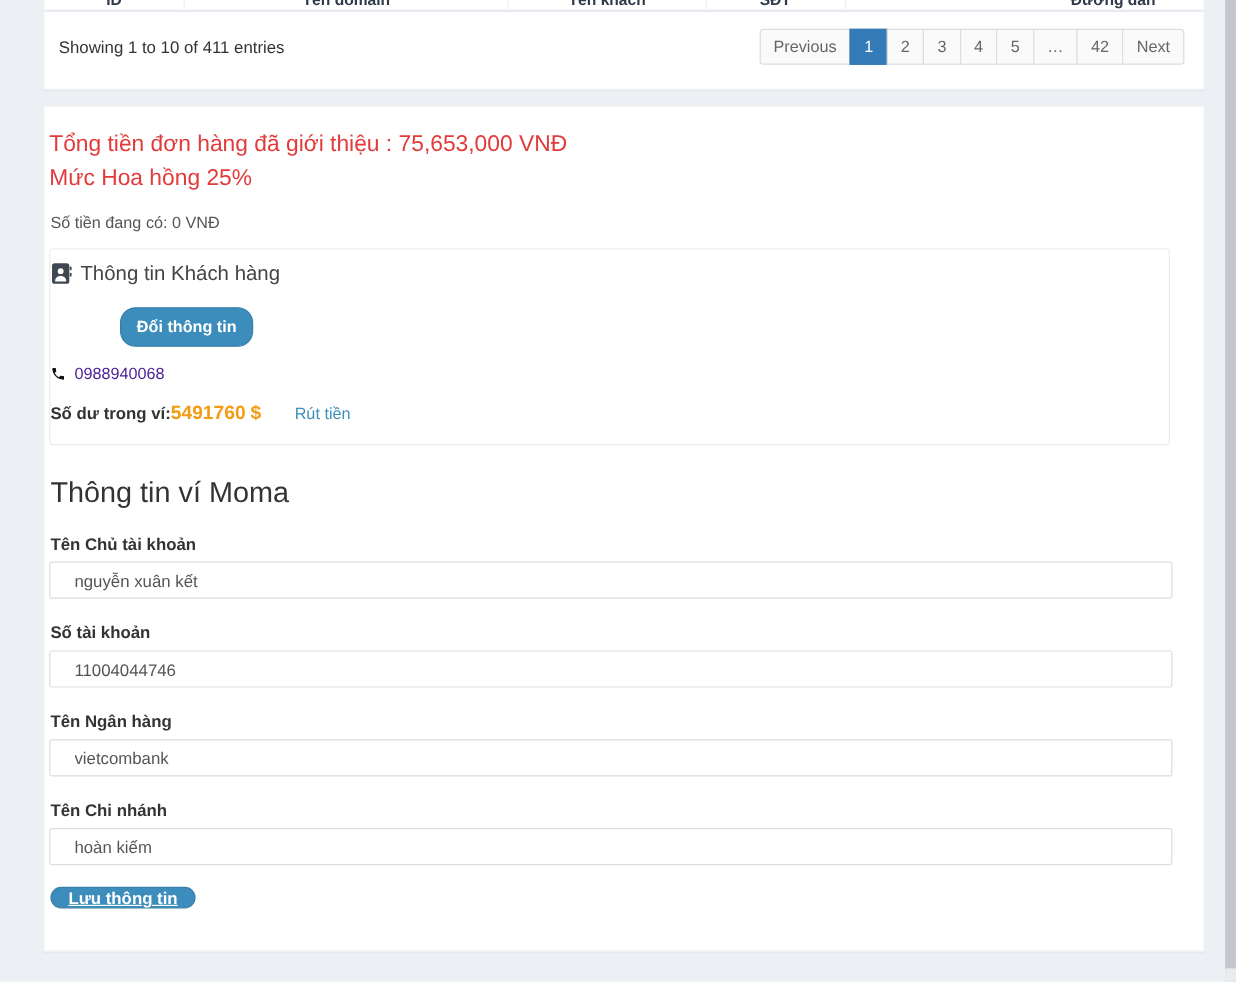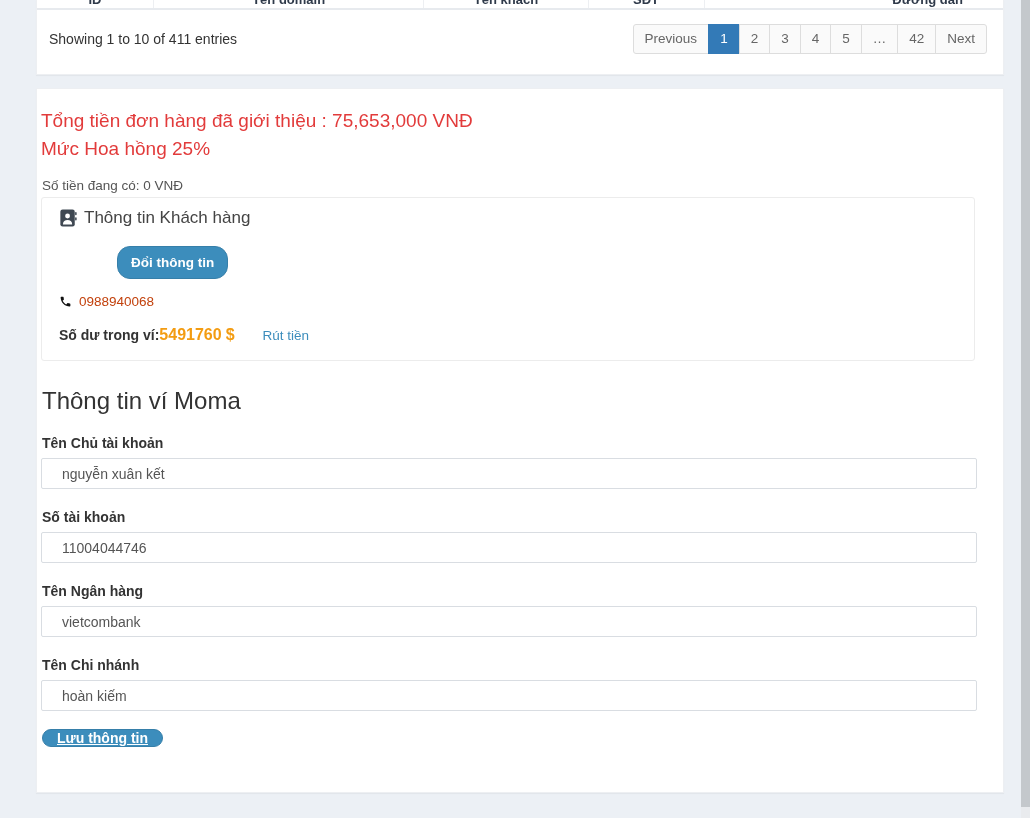--- a/index.html
+++ b/index.html
@@ -56,37 +56,37 @@
     border:1px solid #edeff2;
     box-shadow:0 1px 1px rgba(0,0,0,.04);
     padding:10px 2px 20px 2px;
     min-height:705px;
   }
   .red-line { color:#e23b3b; font-size:19px; line-height:28px; margin-left:2px; }
   .red-line.first { margin-top:8px; }
   .muted-line { color:#555; font-size:13.5px; margin:15px 0 0 3px; }
 
   .customer-panel {
-    margin:4px 26px 0 2px;
+    margin:14px 26px 0 2px;
     border:1px solid #ececec; border-radius:3px;
-    padding:10px 12px 16px 17px;
+    padding:10px 12px 16px 0;
   }
   .panel-title { display:flex; align-items:center; gap:7px; font-size:17px; color:#444; }
   .panel-title svg { display:block; }
 
   .username-row { display:flex; align-items:center; margin-top:18px; }
   .username { font-size:24px; font-weight:400; color:#333; }
   .btn-blue {
     background:#3c8dbc; border:1px solid #367fa9; color:#fff;
     font-family:inherit; font-size:13.5px; font-weight:bold;
     padding:8px 13px; border-radius:13px; cursor:pointer;
   }
   .btn-change { margin-left:58px; }
 
-  .contact-row { display:flex; align-items:center; gap:7px; font-size:13.5px; color:#c2410c; }
+  .contact-row { display:flex; align-items:center; gap:7px; font-size:13.5px; color:#4c1d95; }
   .contact-row.phone { margin-top:15px; }
   .contact-row.email { margin-top:16px; }
   .contact-row svg { display:block; }
 
   .balance-row { margin-top:17px; font-size:14px; display:flex; align-items:baseline; }
   .balance-label { font-weight:bold; color:#333; }
   .balance-amount { color:#f39c12; font-weight:bold; font-size:16px; }
   .balance-currency { color:#f39c12; font-weight:bold; font-size:16px; margin-left:4px; }
   .withdraw-link { color:#3c8dbc; text-decoration:none; font-size:13.5px; margin-left:28px; cursor:pointer; }
 

